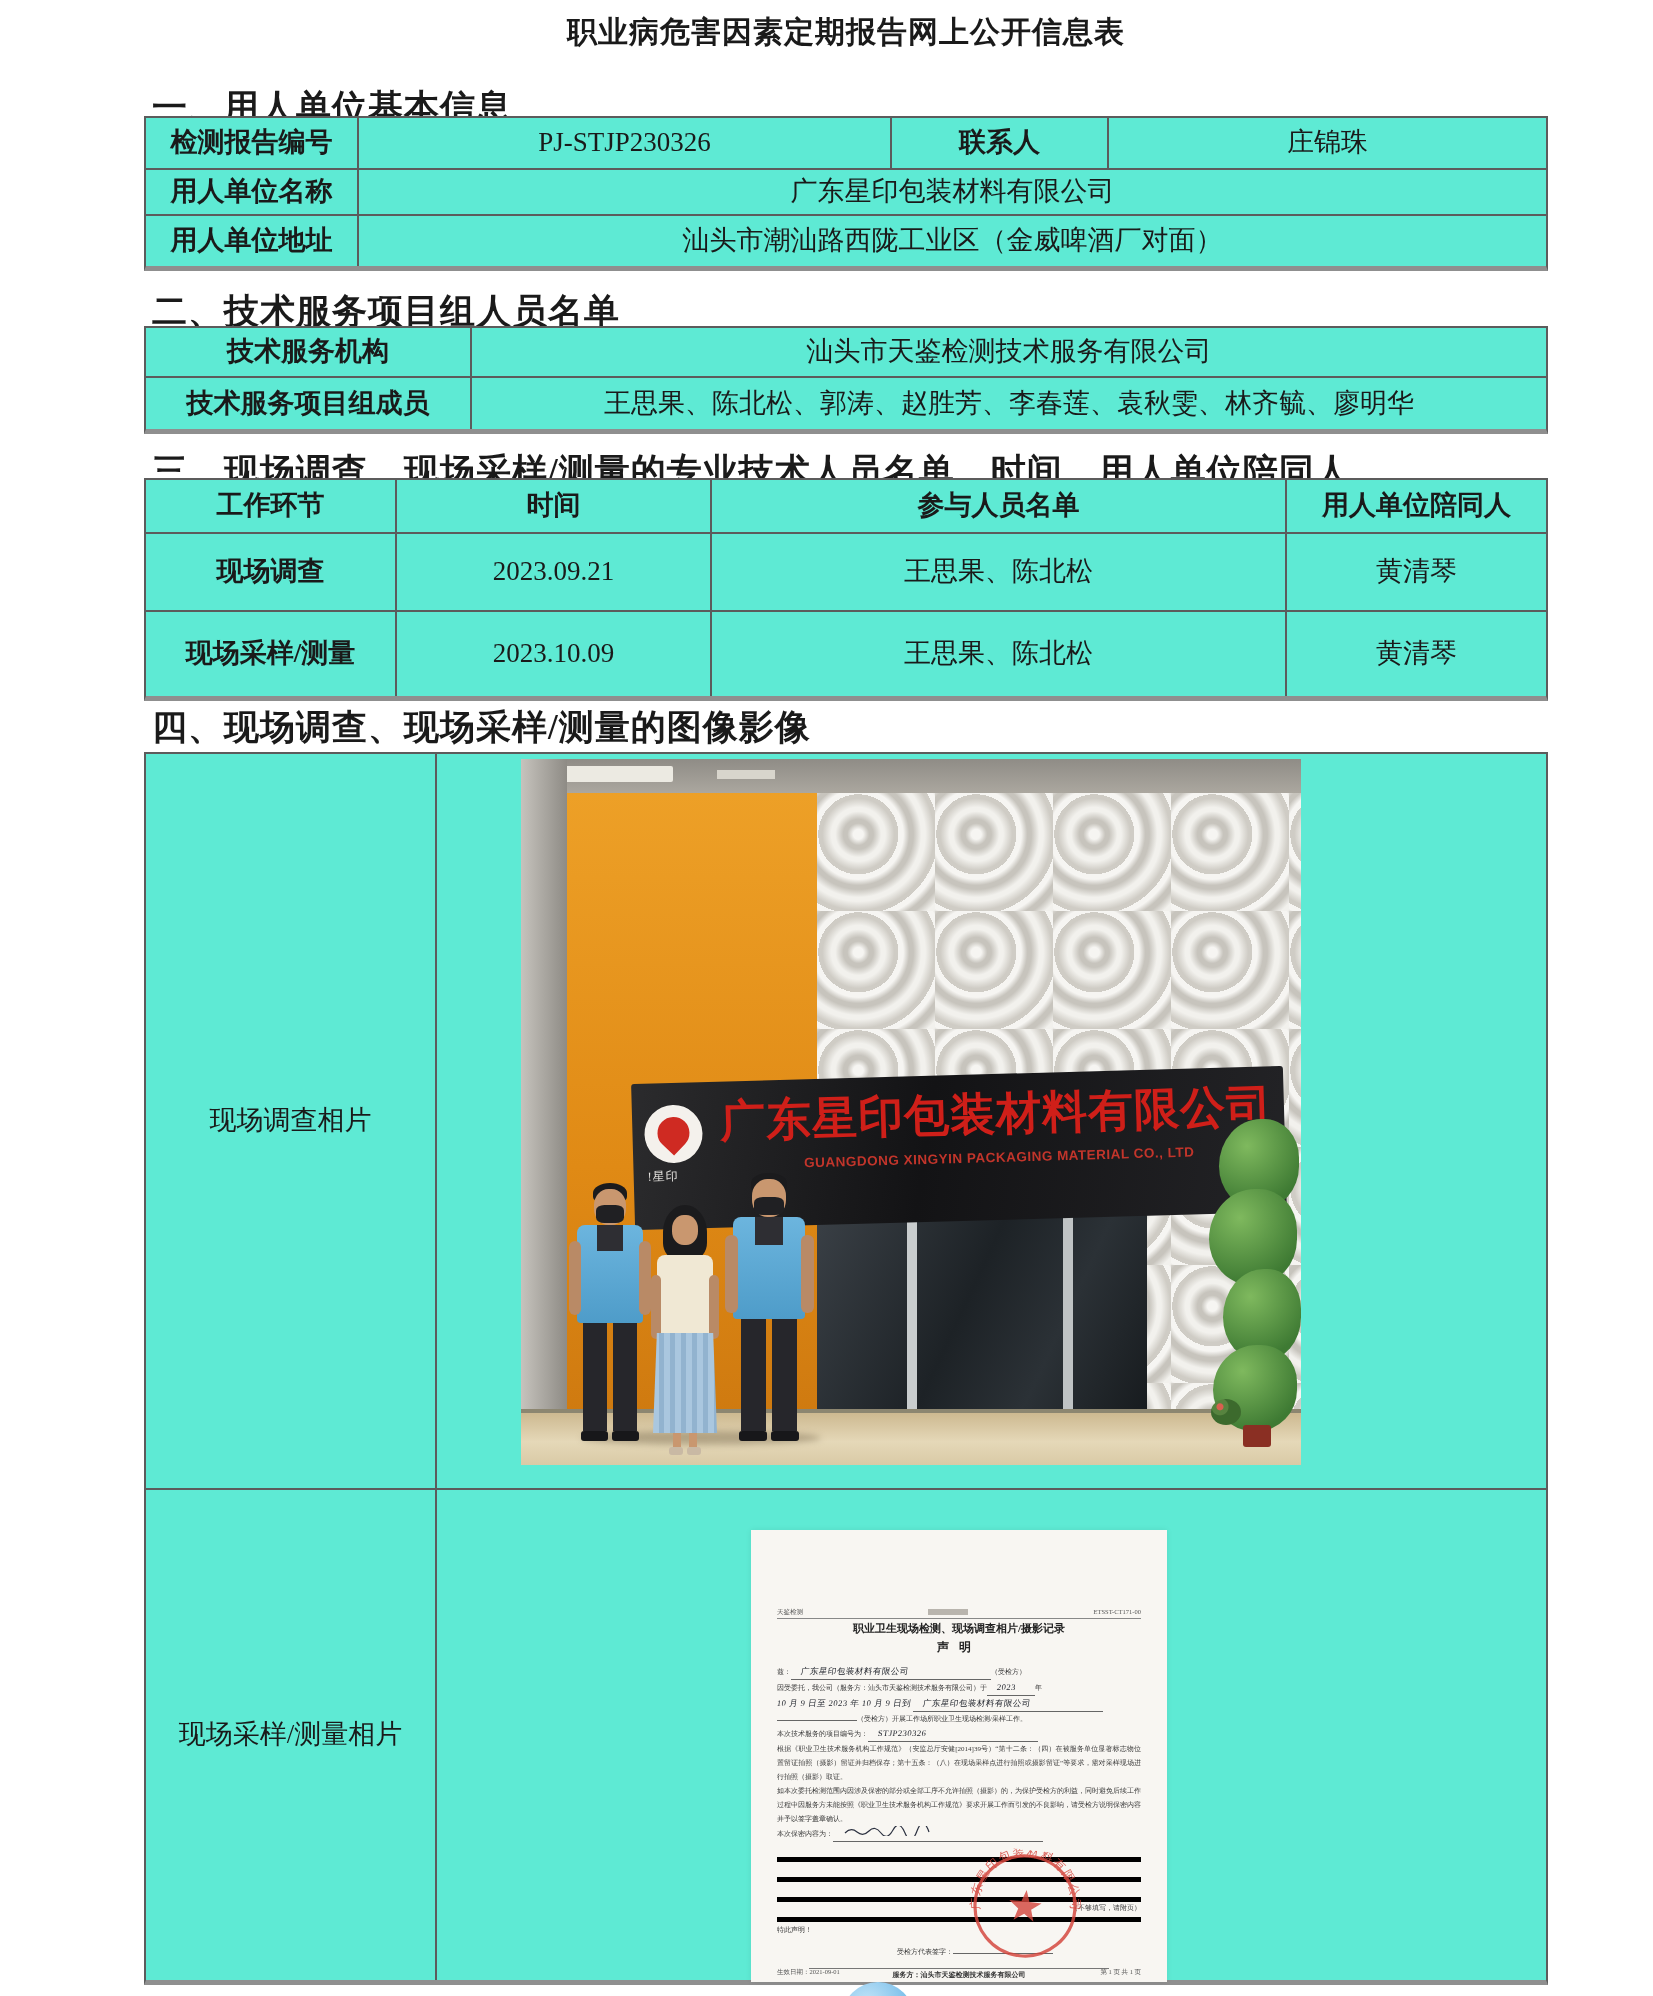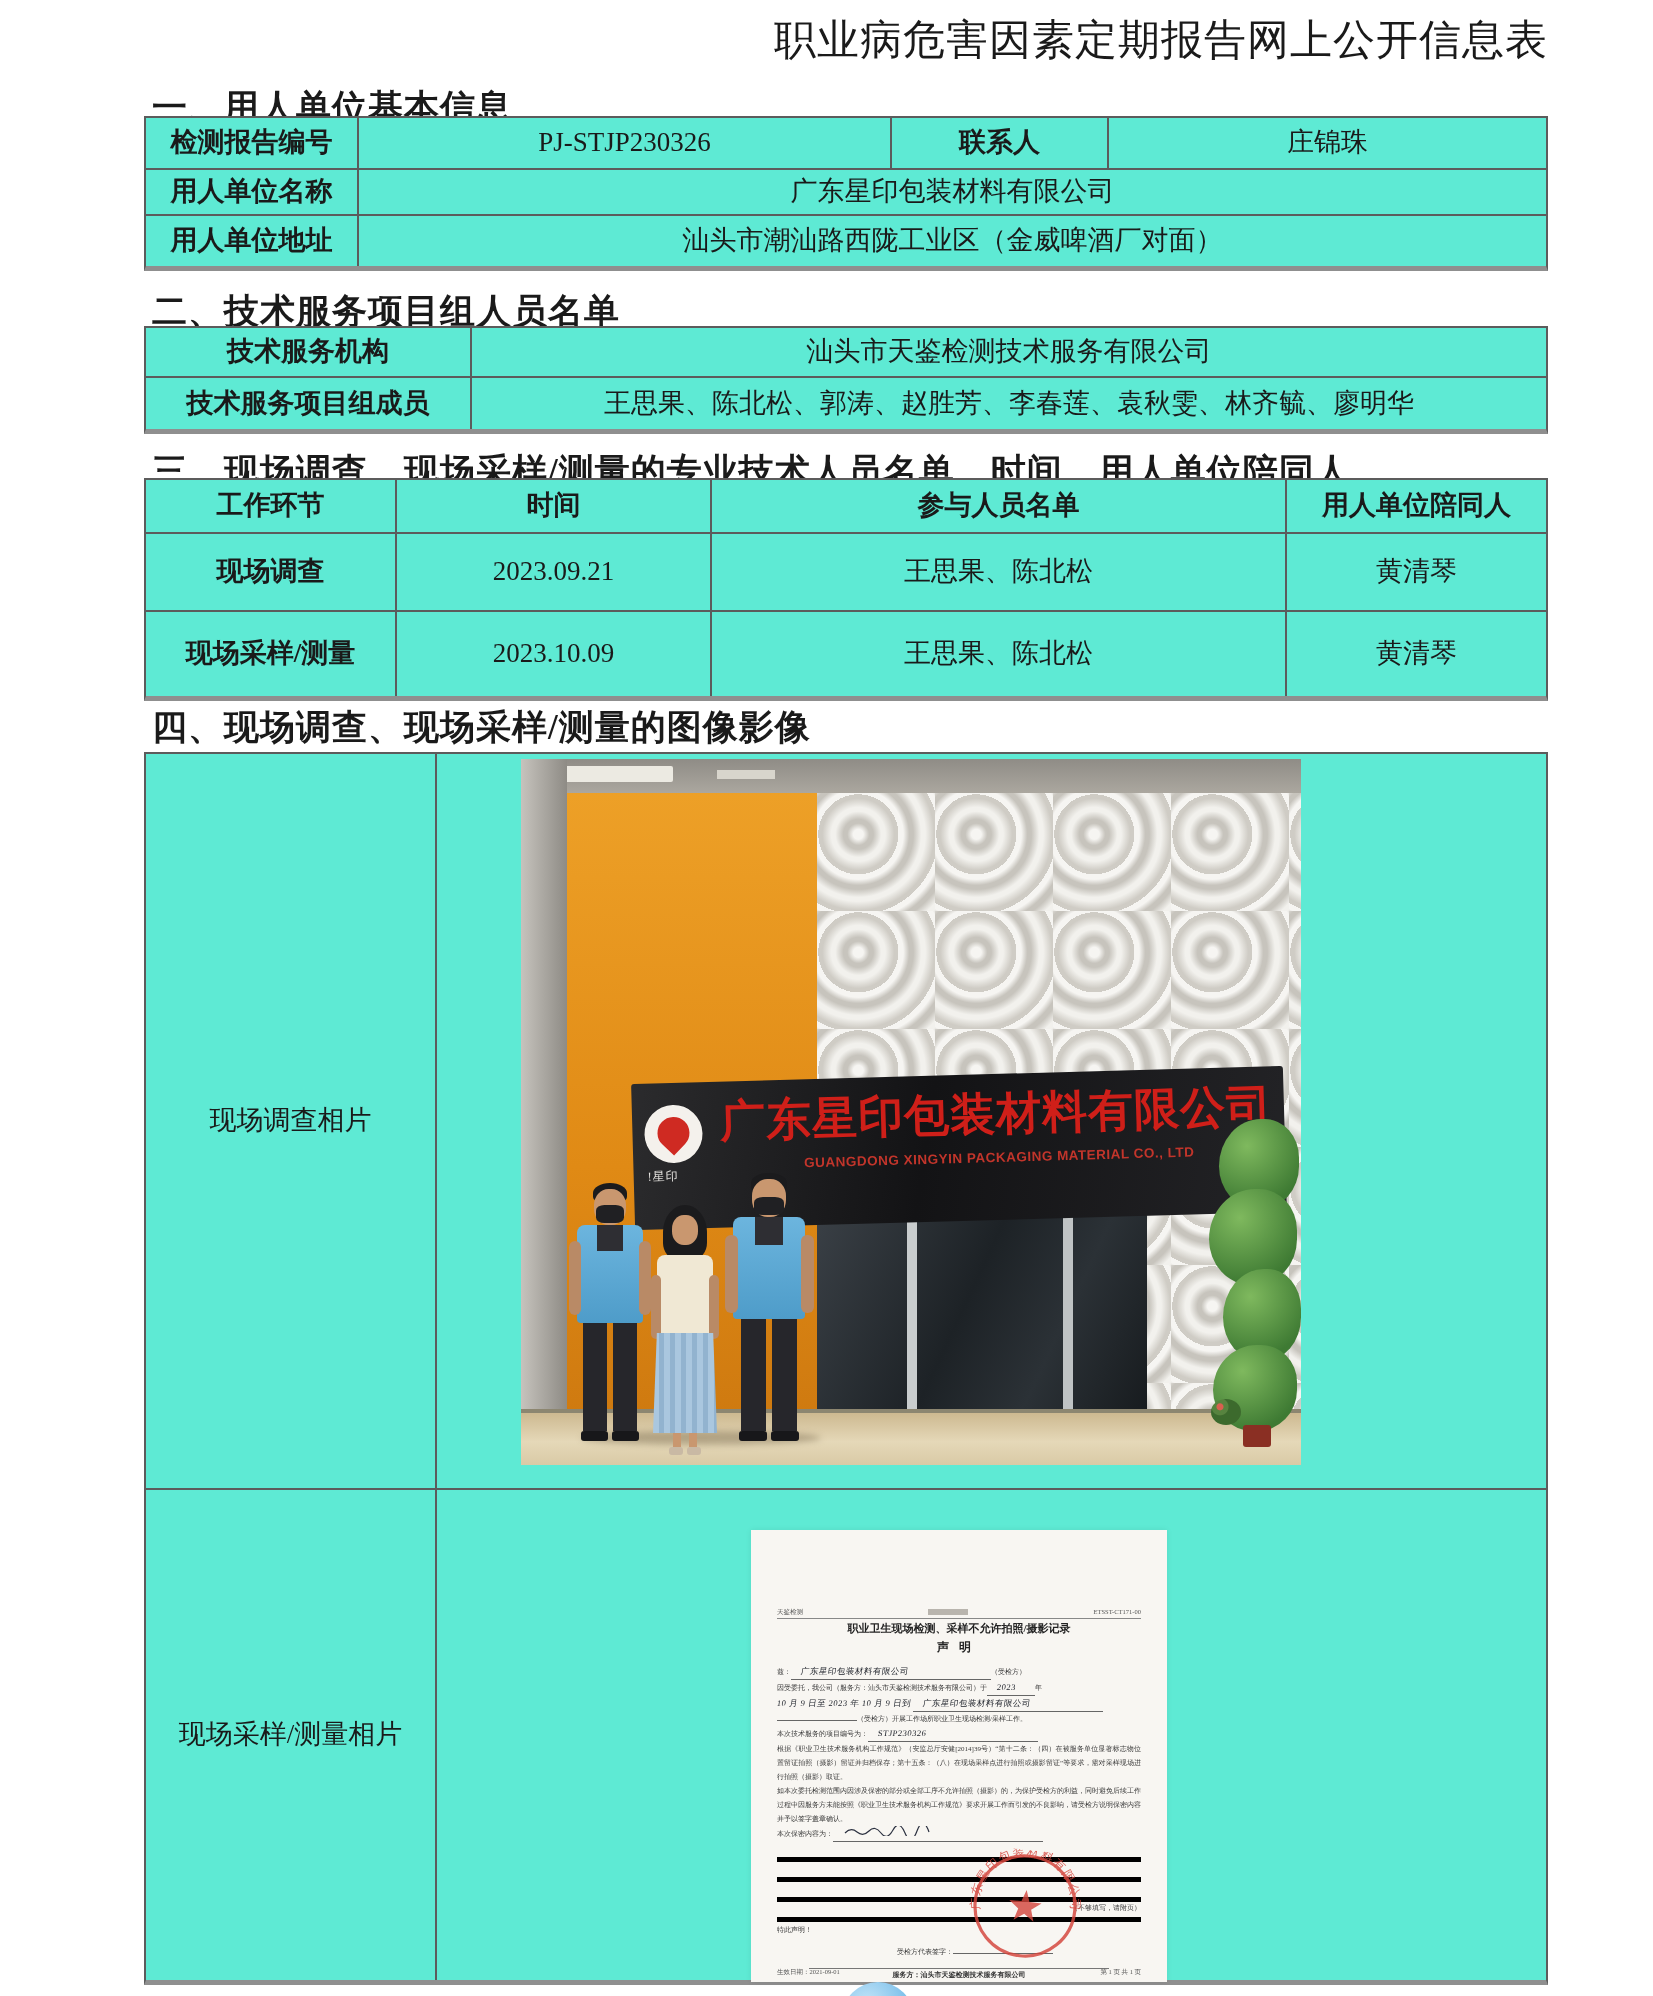--- a/index.html
+++ b/index.html
@@ -1,19 +1,19 @@
 <!DOCTYPE html>
 <html lang="zh"><head>
 <meta charset="utf-8">
 <style>
   html,body{margin:0;padding:0;background:#ffffff;}
   .page{position:relative;width:1653px;height:1996px;background:#fff;overflow:hidden;
         font-family:"Liberation Serif","DejaVu Serif",serif;color:#1a1a1a;}
-  .doc-title{position:absolute;top:12px;left:144px;width:1404px;text-align:right;
-             font-size:42px;font-weight:normal;letter-spacing:1px;}
+  .doc-title{position:absolute;top:12px;left:144px;width:1404px;text-align:center;
+             font-size:30px;font-weight:bold;letter-spacing:1px;}
   .sec-h{position:absolute;left:152px;font-size:35px;font-weight:bold;letter-spacing:1px;}
   .tbl{position:absolute;left:144px;width:1404px;box-sizing:border-box;display:grid;
        border:2px solid #5c5c5c;border-bottom:5px solid #8f8f8f;background:#5eead4;}
   .cell{display:flex;align-items:center;justify-content:center;box-sizing:border-box;
         font-size:27px;padding:2px 8px;text-align:center;line-height:1.25;}
   .lab{font-weight:bold;}
   .br{border-right:2px solid #5c5c5c;}
   .bb{border-bottom:2px solid #5c5c5c;}
   .t1{grid-template-columns:213px 533px 217px 437px;grid-template-rows:52px 46px 50px;}
   .t2{grid-template-columns:326px 1074px;grid-template-rows:50px 51px;}
@@ -228,21 +228,21 @@
 
     <div class="cell br">现场采样/测量相片</div>
     <div class="cell photo-cell">
 
       <div class="docp">
         <div class="d-head">
           <span>天鉴检测</span>
           <span class="mid-blur"></span>
           <span>ETSST-CT171-00</span>
         </div>
-        <div class="d-title">职业卫生现场检测、采样不允许拍照/摄影记录</div>
+        <div class="d-title">职业卫生现场检测、现场调查相片/摄影记录</div>
         <div class="d-sub">声明</div>
 
         <div class="d-body">
           <div class="d-line">
             <span>兹：</span><span class="fill" style="min-width:180px;"><span class="hand">广东星印包装材料有限公司</span></span><span>（受检方）</span>
           </div>
           <div class="d-line">
             <span>因受委托，我公司（服务方：汕头市天鉴检测技术服务有限公司）于</span><span class="fill" style="min-width:28px;"><span class="hand">2023</span></span><span>年</span>
           </div>
           <div class="d-line">

